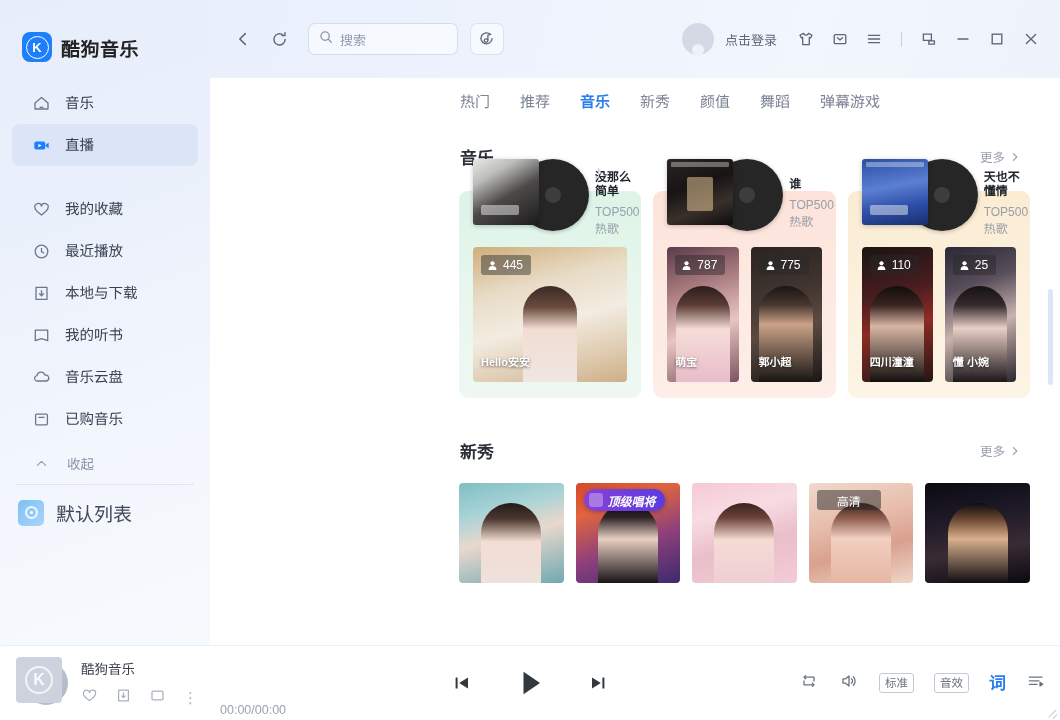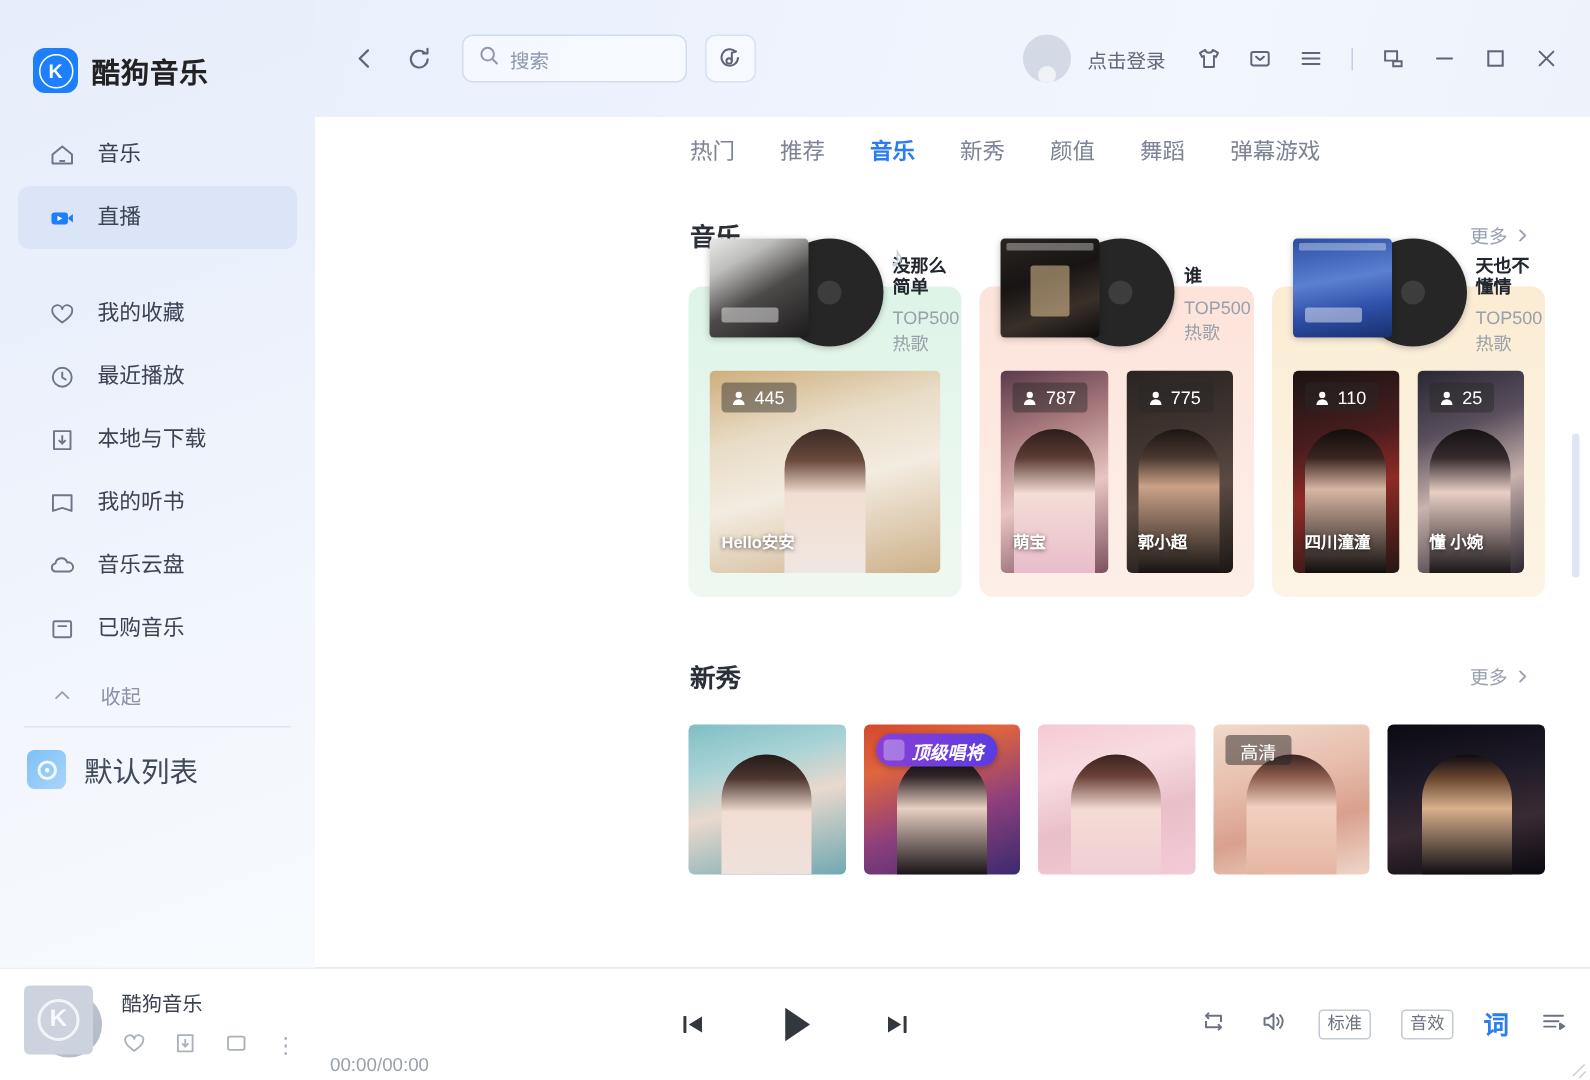--- a/index.html
+++ b/index.html
@@ -186,21 +186,21 @@
   .g4 .figure2 { background:linear-gradient(180deg,#0d0b10 0%,#6a4630 20%,#d8b08c 45%,#100d12 100%); }
   .badge-top {
     position:absolute; top:6px; left:8px; height:22px; padding:0 9px 0 5px;
     border-radius:11px; background:linear-gradient(90deg,#8a3fd6,#5a3ce0);
     display:flex; align-items:center; gap:5px;
     color:#fff; font-size:12px; font-weight:bold; font-style:italic;
     box-shadow:0 1px 4px rgba(0,0,0,.3);
   }
   .badge-top .crown { width:14px; height:14px; border-radius:3px; background:rgba(255,255,255,.3); }
   .badge-hd {
-    position:absolute; top:7px; left:8px; height:20px; padding:0 10px;
+    position:absolute; top:7px; left:8px; height:20px; padding:0 20px;
     border-radius:3px; background:rgba(40,40,40,.5);
     display:flex; align-items:center; color:#fff; font-size:12px;
   }
 
   .scrollbar { position:absolute; right:7px; top:165px; width:5px; height:96px; border-radius:3px; background:#dde6f5; cursor:pointer; }
 
   
   .player {
     height:75px; background:#fff; border-top:1px solid #eceff4;
     display:flex; align-items:center; padding:0 14px 0 16px; position:relative;

